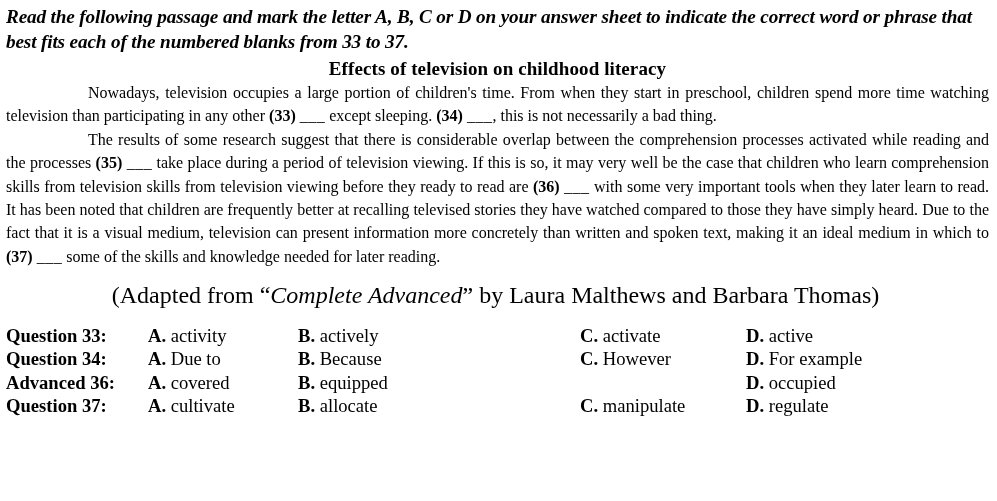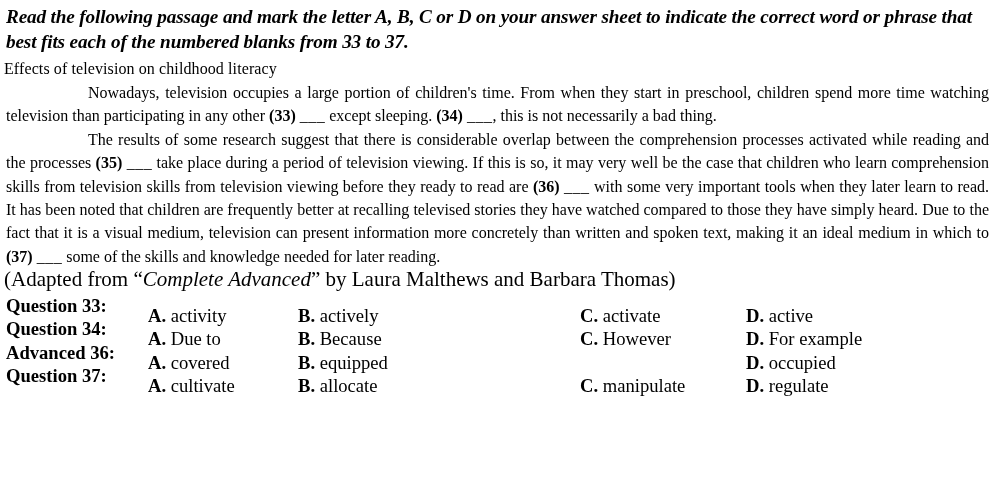--- a/index.html
+++ b/index.html
@@ -35,24 +35,24 @@
     text-align: left;
     margin: 4px 0 0 0;
     padding: 0 2px 0 2px;
     transform: scaleX(0.985);
     transform-origin: left top;
     white-space: normal;
   }
 
   
   .passage-title {
-    font-weight: normal;
-    font-size: 16px;
+    font-weight: bold;
+    font-size: 19px;
     line-height: 24px;
-    text-align: left;
+    text-align: center;
     margin: 3px 0 0 0;
     letter-spacing: 0.1px;
   }
 
   
   .para {
     font-size: 16px;
     line-height: 23.4px;
     text-align: justify;
     text-justify: inter-word;
@@ -63,24 +63,24 @@
   }
   .para b {
     font-weight: bold;
   }
   .blank {
     letter-spacing: 0.5px;
   }
 
   
   .attribution {
-    font-size: 21px;
+    font-size: 24px;
     line-height: 23.4px;
-    text-align: left;
-    margin: 0;
+    text-align: center;
+    margin: 16px;
     padding: 0 4px 0 0;
   }
   .attribution i {
     font-style: italic;
   }
 
   
   .questions {
     margin-top: 2px;
     padding-left: 2px;
@@ -95,21 +95,20 @@
   .q-label {
     font-weight: bold;
     position: absolute;
     left: 0;
     top: 0;
     font-family: Liberation Serif, serif;
   }
   .opt {
     position: absolute;
     top: 0;
-    margin-top: 10px;
   }
   .opt .letter {
     font-weight: bold;
   }
   .opt-a { left: 142px; }
   .opt-b { left: 292px; }
   .opt-c { left: 574px; }
   .opt-d { left: 740px; }
 </style>
 </head>

